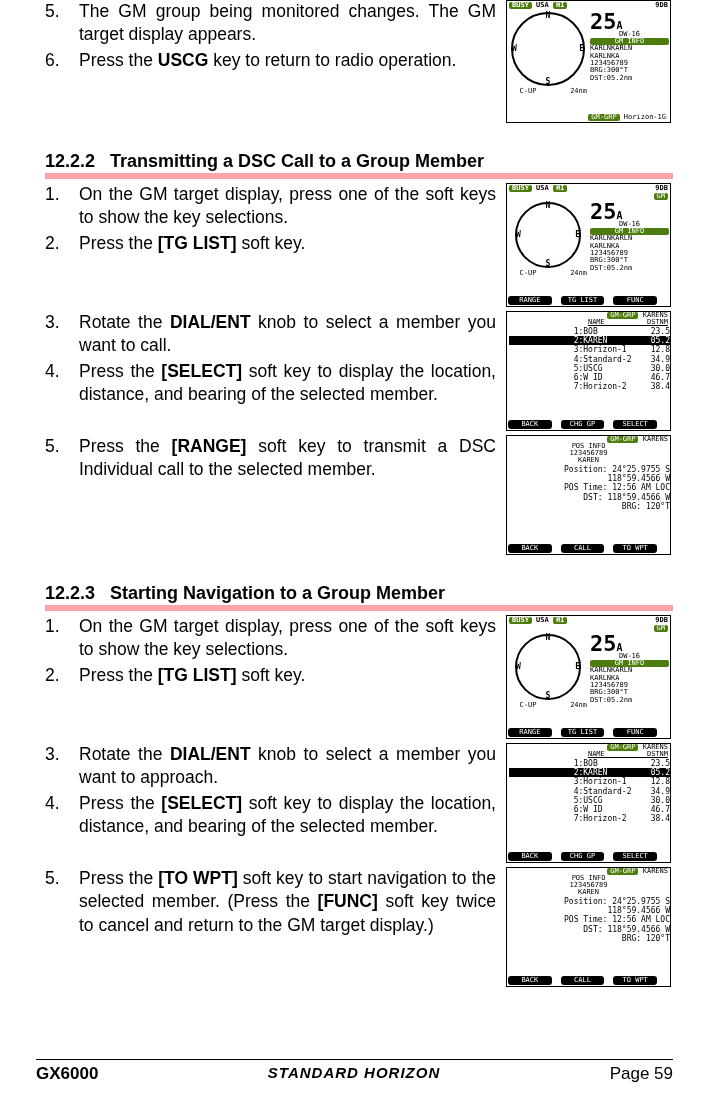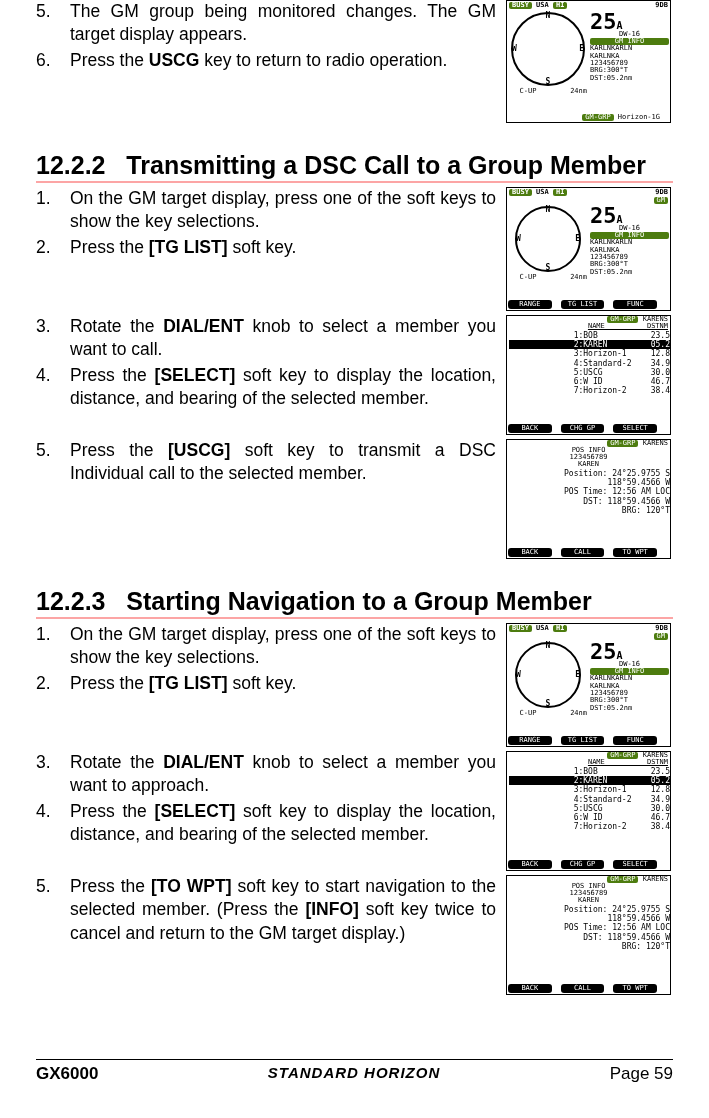--- a/index.html
+++ b/index.html
@@ -11,20 +11,21 @@
   }
   .page {
     width: 709px;
     height: 1118px;
     position: relative;
     box-sizing: border-box;
     padding: 0 36px 0 36px;
   }
   .content {
     padding-top: 0;
+    margin-left: 9px;
   }
   .block {
     display: flex;
     align-items: flex-start;
     margin-bottom: 2px;
   }
   .text-col {
     flex: 1;
     padding-right: 10px;
   }
@@ -63,23 +64,23 @@
     margin-bottom: 2px;
     text-align: justify;
   }
   ol.steps > li::before {
     content: counter(step) ".";
     position: absolute;
     left: 0;
     top: 0;
   }
   .section-heading {
-    font-size: 25px;
+    font-size: 18px;
     font-weight: bold;
-    border-bottom: 2px solid #fca5a5;
+    border-bottom: 6px solid #fca5a5;
     margin-top: 26px;
     margin-bottom: 4px;
     padding-bottom: 1px;
   }
   .footer {
     position: absolute;
     bottom: 34px;
     left: 36px;
     right: 36px;
     border-top: 1px solid #000;
@@ -173,21 +174,21 @@
               <div class="lcd-title" style="display:block;text-align:center">GM INFO</div>
               <div>
                   <div>KARLNKARLN</div>
                   <div>KARLNKA</div>
                   <div>123456789</div>
                   <div>BRG:300°T</div>
                   <div>DST:05.2nm</div>
                 </div>
             </div>
           </div>
-          <div class="lcd-row" style="position:absolute;bottom:1px;left:2px;right:8px"><span class="lcd-title">GM-GRP</span> Horizon-1G</div>
+          <div class="lcd-row" style="position:absolute;bottom:1px;left:2px;right:2px"><span class="lcd-title">GM-GRP</span> Horizon-1G</div>
         </div>
       </div>
     </div>
 
     <div class="section-heading">
       <span>12.2.2</span>&nbsp;&nbsp;&nbsp;<span>Transmitting a DSC Call to a Group Member</span>
     </div>
 
     <div class="block">
       <div class="text-col">
@@ -260,21 +261,21 @@
               <div class="lcd-btn">CHG GP</div>
               <div class="lcd-btn">SELECT</div>
             </div>
         </div>
       </div>
     </div>
 
     <div class="block">
       <div class="text-col">
         <ol class="steps" style="--start:4">
-            <li>Press the <b>[USCG]</b> soft key to transmit a DSC Individual call to the selected member.</li>
+            <li>Press the <b>[RANGE]</b> soft key to transmit a DSC Individual call to the selected member.</li>
           </ol>
       </div>
       <div class="img-col">
         <div class="img-placeholder img-list">
           <div class="lcd-row"><span class="lcd-title">GM-GRP</span> KARENS</div>
           <div class="lcd-row" style="text-align:center">POS INFO</div>
           <div class="lcd-row" style="text-align:center">123456789</div>
           <div class="lcd-row" style="text-align:center">KAREN</div>
           <div class="lcd-table">
               <div class="lcd-row">Position: 24°25.9755 S</div>
@@ -367,21 +368,21 @@
               <div class="lcd-btn">CHG GP</div>
               <div class="lcd-btn">SELECT</div>
             </div>
         </div>
       </div>
     </div>
 
     <div class="block">
       <div class="text-col">
         <ol class="steps" style="--start:4">
-            <li>Press the <b>[TO WPT]</b> soft key to start navigation to the selected member. (Press the <b>[INFO]</b> soft key twice to cancel and return to the GM target display.)</li>
+            <li>Press the <b>[TO WPT]</b> soft key to start navigation to the selected member. (Press the <b>[FUNC]</b> soft key twice to cancel and return to the GM target display.)</li>
           </ol>
       </div>
       <div class="img-col">
         <div class="img-placeholder img-list">
           <div class="lcd-row"><span class="lcd-title">GM-GRP</span> KARENS</div>
           <div class="lcd-row" style="text-align:center">POS INFO</div>
           <div class="lcd-row" style="text-align:center">123456789</div>
           <div class="lcd-row" style="text-align:center">KAREN</div>
           <div class="lcd-table">
               <div class="lcd-row">Position: 24°25.9755 S</div>

